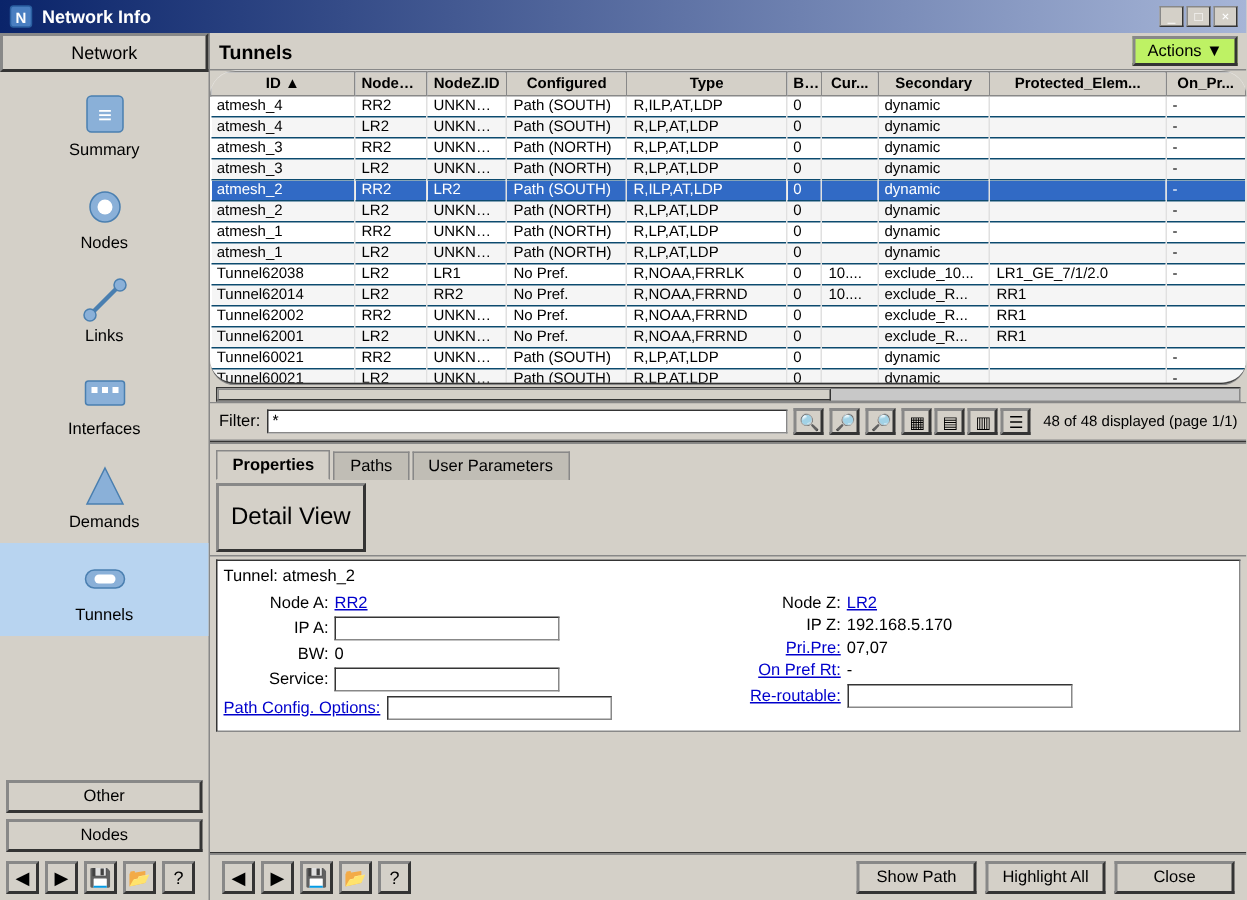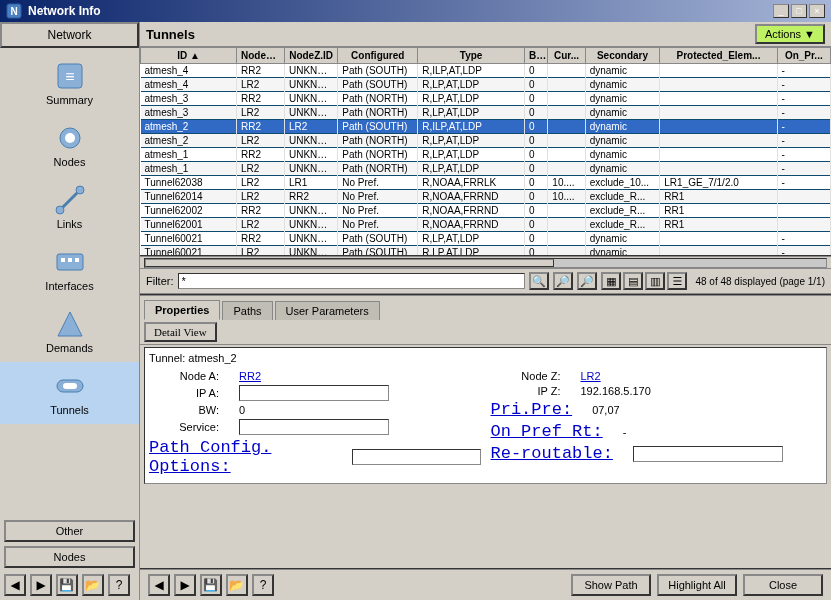--- a/index.html
+++ b/index.html
@@ -85,20 +85,21 @@
       display: flex; align-items: center; gap: 2px;
     }
 
     
     .table-container {
       flex: 1;
       overflow: auto;
       border-bottom: 2px groove #888;
       background: white;
       min-height: 0;
+      border-radius: 17px;
     }
     table { width: 100%; border-collapse: collapse; table-layout: fixed; }
     thead th {
       background: #d4d0c8;
       border: 1px solid #888;
       padding: 2px 4px;
       font-size: 10px;
       font-weight: bold;
       position: sticky;
       top: 0;
@@ -191,41 +192,40 @@
     }
     .props-tab.active {
       background: #d4d0c8;
       border-bottom: 1px solid #d4d0c8;
       font-weight: bold;
     }
     .props-detail-btn {
       margin-left: auto;
       background: #d4d0c8;
       border: 2px outset #888;
-      padding: 2px 8px;
-      cursor: pointer;
-      font-size: 11px;
-      font-family: Liberation Serif, serif;
+      padding: 12px 8px;
+      cursor: pointer;
+      font-size: 16px;
     }
     .props-tabs-row { display: flex; align-items: flex-start; border-bottom: 1px solid #888; flex-direction: column; }
 
     .props-content {
       background: white;
       border: 1px inset #888;
       margin: 2px 4px;
       padding: 4px;
       overflow-y: auto;
       max-height: 150px;
     }
     .tunnel-title { font-weight: normal; margin-bottom: 6px; font-size: 11px; }
 
     .form-grid { display: grid; grid-template-columns: 1fr 1fr; gap: 2px 10px; }
-    .form-row { display: flex; align-items: center; gap: 20px; margin-bottom: 3px; }
+    .form-row { display: flex; align-items: center; gap: 4px; margin-bottom: 3px; }
     .form-label { text-align: right; font-size: 11px; min-width: 70px; }
-    .form-label-link { font-size: 17px; min-width: 70px; color: #0000cc; text-decoration: underline; cursor: pointer; font-family: Liberation Mono, monospace; }
+    .form-label-link { text-align: right; font-size: 11px; min-width: 70px; color: #0000cc; text-decoration: underline; cursor: pointer; }
     .form-value { font-size: 11px; color: #0000cc; text-decoration: underline; cursor: pointer; }
     .form-value-plain { font-size: 11px; }
     .form-input {
       border: 1px inset #888;
       padding: 1px 3px;
       font-size: 11px;
       min-width: 80px;
       background: white;
     }
 

